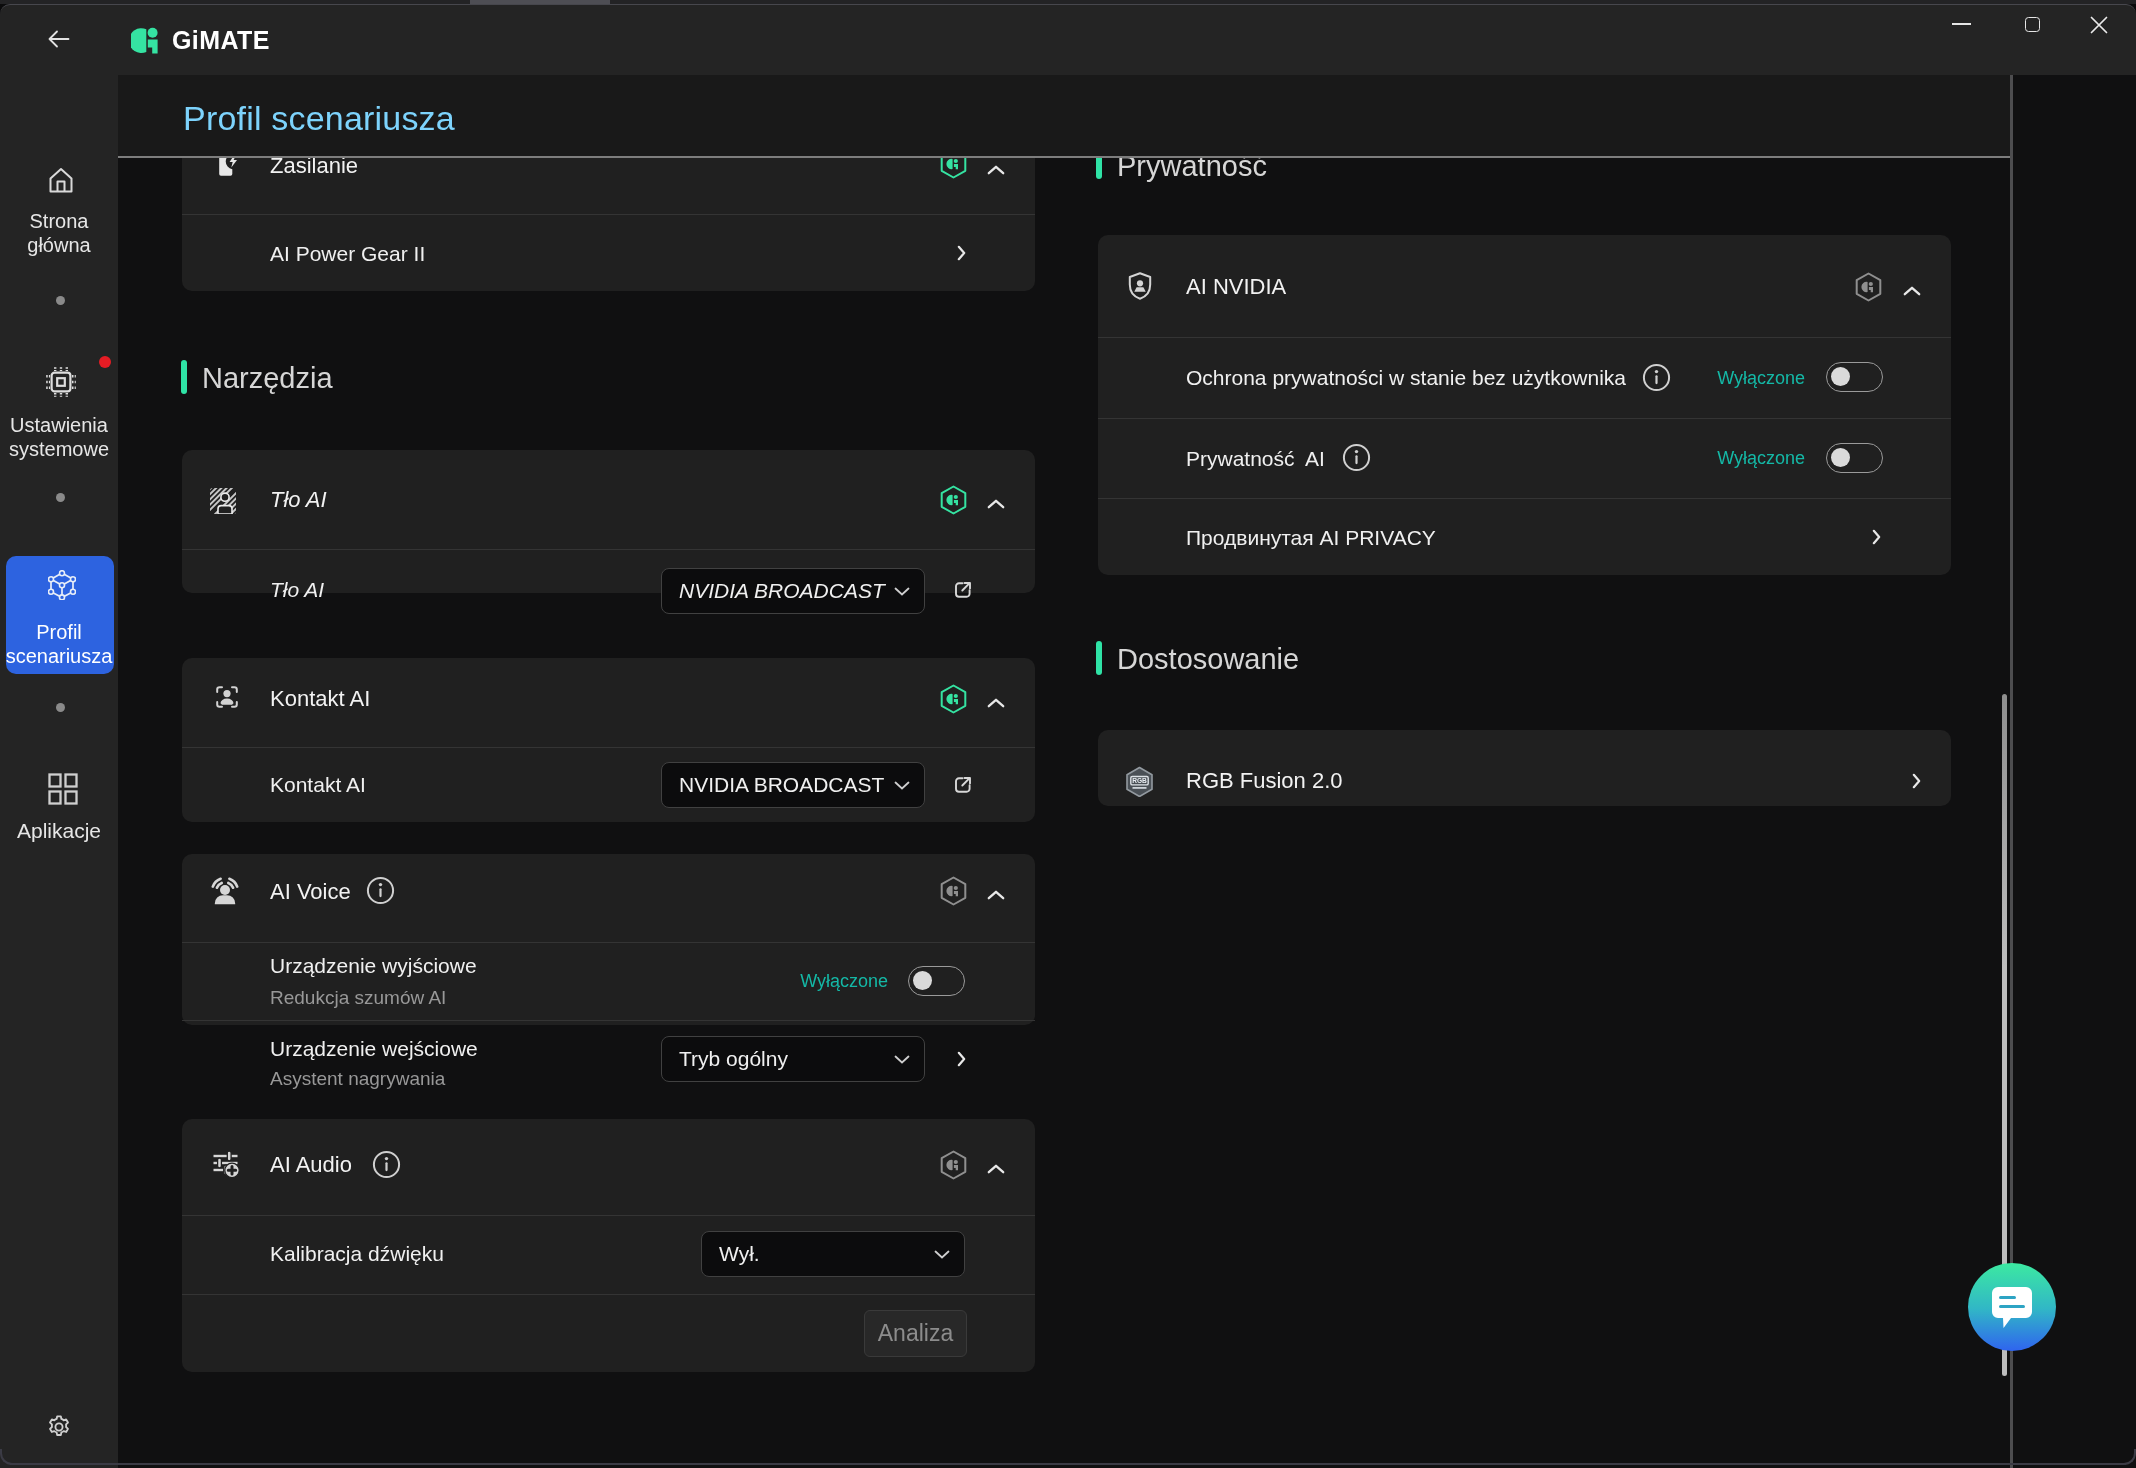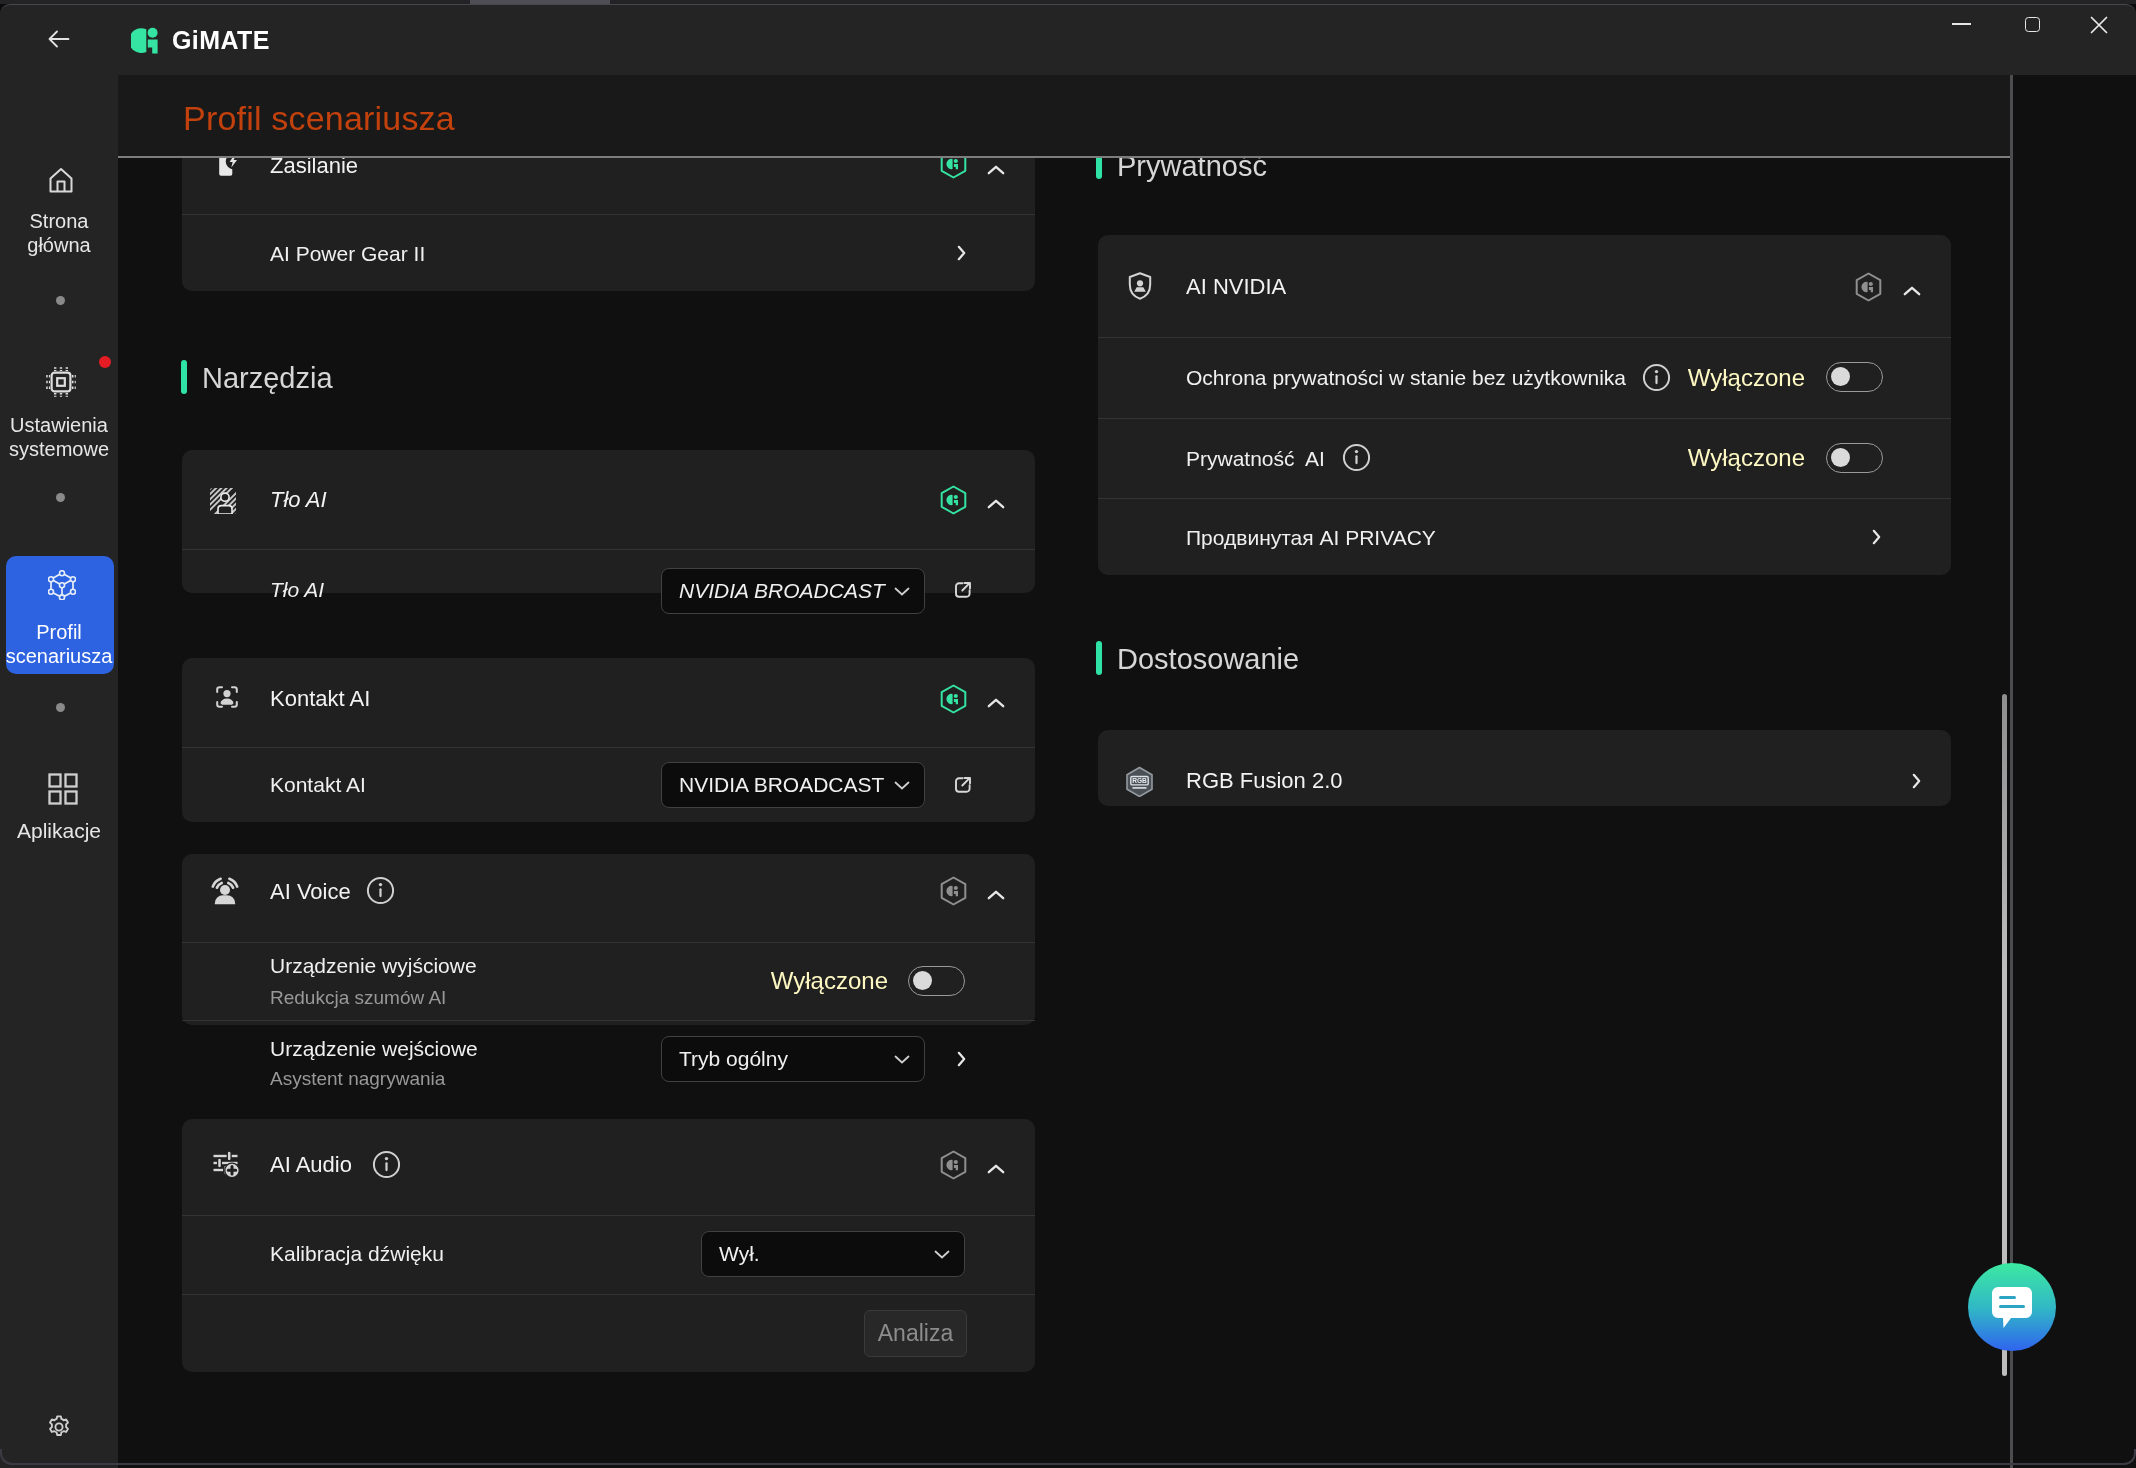--- a/index.html
+++ b/index.html
@@ -4,21 +4,21 @@
 <style>
 html,body{margin:0;padding:0;background:#0b0b0c;}
 #page{position:relative;width:2136px;height:1468px;overflow:hidden;background:#0b0b0c;
   font-family:"Liberation Sans", sans-serif;-webkit-font-smoothing:antialiased;}
 .abs{position:absolute;}
 #frame{position:absolute;left:0;top:4px;width:2136px;height:1464px;background:#242424;
   border-radius:10px 10px 0 0;border-top:1px solid #47474d;box-sizing:border-box;}
 #topseg{position:absolute;left:470px;top:0;width:140px;height:4px;background:#4e4e54;}
 #content{position:absolute;left:118px;top:75px;width:2018px;height:1393px;background:#101011;}
 #band{position:absolute;left:118px;top:75px;width:1893px;height:82px;background:#191919;}
-#pagetitle{position:absolute;left:183px;top:99px;font-size:34px;color:#c2410c;letter-spacing:0.2px;}
+#pagetitle{position:absolute;left:183px;top:99px;font-size:34px;color:#7dd3fc;letter-spacing:0.2px;}
 #hsep{position:absolute;left:118px;top:156px;width:1893px;height:2px;background:#7d7d7d;}
 #clip{position:absolute;left:118px;top:158px;width:2018px;height:1310px;overflow:hidden;}
 #cin{position:absolute;left:-118px;top:-158px;width:2136px;height:1468px;}
 
 #backarrow{position:absolute;left:46px;top:26px;}
 #logo{position:absolute;left:131px;top:27px;}
 #logotext{position:absolute;left:172px;top:26px;font-size:25px;font-weight:bold;color:#fff;letter-spacing:0.4px;}
 .wctl{position:absolute;}
 
 .sbitem{position:absolute;left:0;width:118px;text-align:center;color:#e6e6e6;font-size:20px;line-height:24px;}
@@ -29,21 +29,21 @@
 .cardR{position:absolute;left:1098px;width:853px;background:#202020;border-radius:10px;}
 .div{position:absolute;left:0;width:853px;height:1px;background:#343434;}
 .ttl{position:absolute;left:88px;font-size:22px;color:#f2f2f2;line-height:24px;}
 .rowtxt{position:absolute;left:88px;font-size:21px;color:#f0f0f0;line-height:24px;}
 .subtxt{position:absolute;left:88px;font-size:19px;color:#989898;line-height:21px;}
 .sect{position:absolute;font-size:29px;color:#d6d6d6;line-height:32px;}
 .sbar{position:absolute;width:6px;background:#2fe3a6;border-radius:3px;}
 .sel{position:absolute;width:264px;height:46px;background:#0c0c0d;border:1px solid #414141;
   border-radius:8px;box-sizing:border-box;color:#f0f0f0;font-size:21px;line-height:44px;padding-left:17px;}
 .selchev{position:absolute;right:14px;top:18px;line-height:0;}
-.wyl{position:absolute;font-size:24px;color:#fef9c3;line-height:24px;}
+.wyl{position:absolute;font-size:18px;color:#14b8a6;line-height:24px;}
 .toggle{position:absolute;width:57px;height:30px;border:1.8px solid #9a9a9a;border-radius:16px;box-sizing:border-box;}
 .knob{position:absolute;left:3.5px;top:3.5px;width:19px;height:19px;border-radius:50%;background:#dadada;}
 
 #track{position:absolute;left:2010px;top:75px;width:3px;height:1393px;background:#4d4d4f;}
 #thumb{position:absolute;left:2002px;top:694px;width:4.5px;height:682px;background:linear-gradient(180deg,#8e8e8e,#bdbdbd 40%,#bdbdbd);border-radius:3px;}
 </style>
 </head>
 <body>
 <div id="page">
   <div id="frame"></div>

